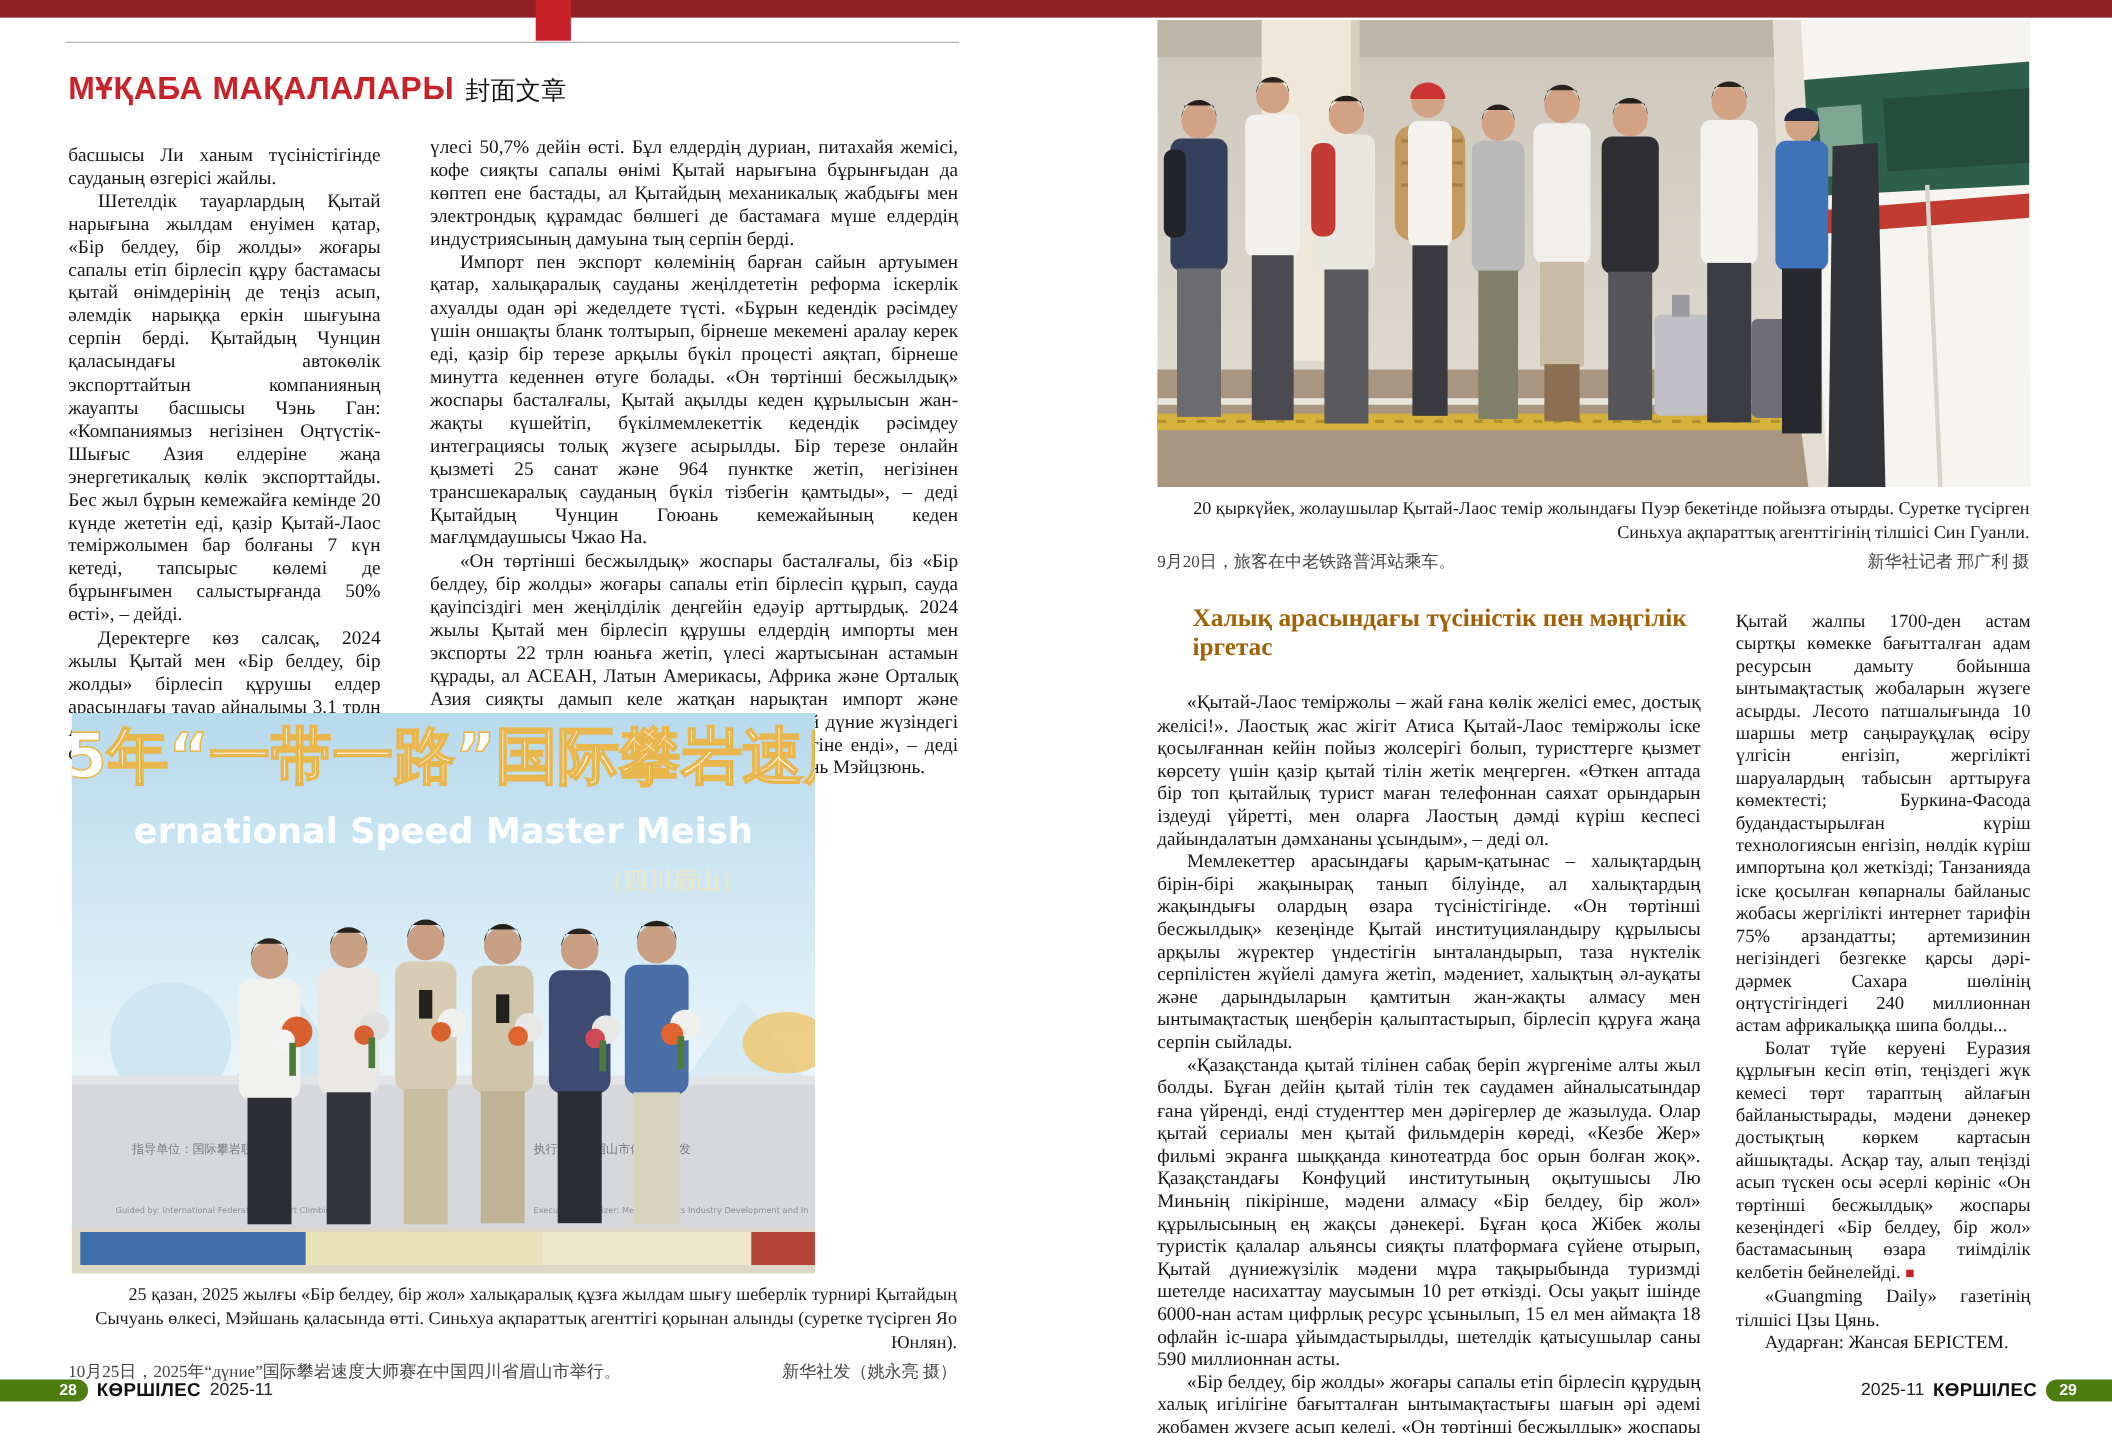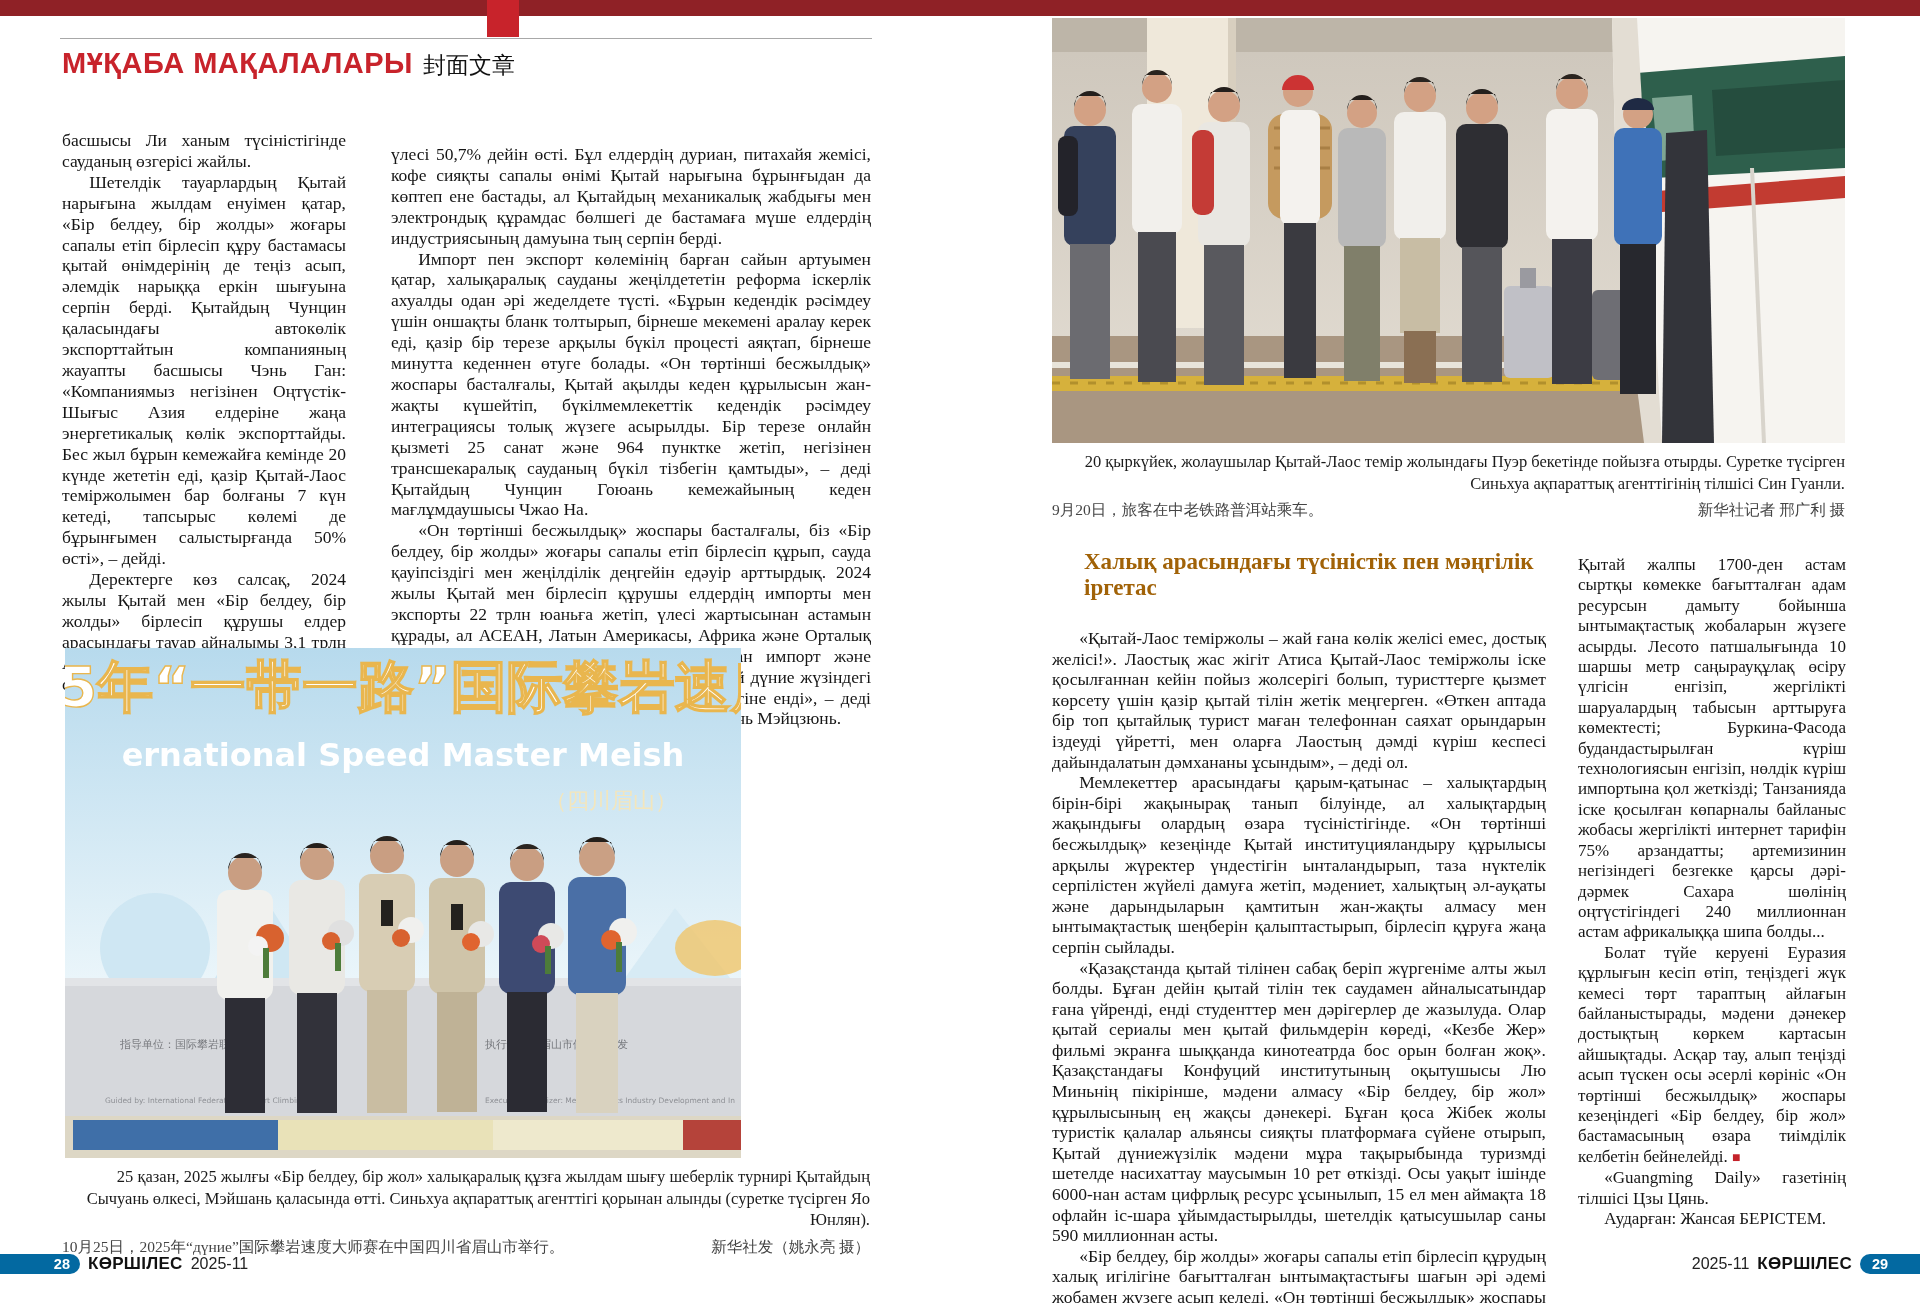--- a/index.html
+++ b/index.html
@@ -4,27 +4,27 @@
 <style>
   * { margin:0; padding:0; box-sizing:border-box; }
   html,body { width:1920px; height:1303px; }
   body { position:relative; background:#ffffff; overflow:hidden;
          font-family:"Liberation Serif", serif; color:#1b1b1b; }
 
   .topbar { position:absolute; left:0; top:0; width:1920px; height:16px; background:#8f2126; }
   .topbar-accent { position:absolute; left:487px; top:0; width:32px; height:37px; background:#c8232b; }
   .header-rule { position:absolute; left:60px; top:38px; width:812px; height:1px; background:#a8a8a8; }
 
-  .page-header { position:absolute; left:62px; top:47px; white-space:nowrap; }
+  .page-header { position:absolute; left:62px; top:65px; white-space:nowrap; }
   .section-kk { font-family:"Liberation Sans", sans-serif; font-weight:bold; font-size:29px; color:#c8232b; letter-spacing:0.5px; }
   .section-zh { font-family:"Liberation Sans", sans-serif; font-size:23px; color:#111; margin-left:10px; }
 
   .bodycol { position:absolute; text-align:justify; line-height:20.9px; font-size:17.5px; color:#151515; }
   .col-l1 { left:62px;  top:130px; width:284px; }
-  .col-l2 { left:391px; top:144px; width:480px; }
+  .col-l2 { left:391px; top:123px; width:480px; }
   .bodycol p { text-align:justify; }
   .indent { text-indent:1.55em; }
 
   .photo-frame { position:absolute; overflow:hidden; }
   .left-photo  { left:65px;  top:648px; width:676px; height:510px; }
   .right-photo { left:1052px; top:18px; width:793px; height:425px; }
 
   .caption-block { position:absolute; }
   .left-caption-block  { left:62px;  top:1166px; width:808px; }
   .right-caption-block { left:1052px; top:451px; width:793px; }
@@ -38,21 +38,21 @@
 
   .col-r-main { left:1052px; top:596px; width:494px; line-height:20.6px; font-size:17.5px;margin-top:32px; }
   .col-r-side { left:1578px; top:555px; width:268px; line-height:20.4px; font-size:17px; }
 
   .endmark { color:#c4222a; font-size:14px; }
 
   .footer { position:absolute; top:1254px; height:20px; display:flex; align-items:center;
             font-family:"Liberation Sans", sans-serif; }
   .footer-left  { left:0; }
   .footer-right { right:0; }
-  .page-badge { background:#0369a1; color:#fff; font-weight:bold; font-size:14.5px;
+  .page-badge { background:#4d7c0f; color:#fff; font-weight:bold; font-size:14.5px;
                 height:20px; display:flex; align-items:center; }
   .badge-left  { width:80px;  border-radius:0 10px 10px 0; justify-content:flex-end; padding-right:10px; }
   .badge-right { width:60px;  border-radius:10px 0 0 10px; justify-content:flex-start; padding-left:12px; }
   .footer-brand { font-weight:bold; font-size:17px; color:#111; margin:0 8px; letter-spacing:0.3px; }
   .footer-issue { font-size:16px; color:#222; }
 
   svg text { font-family:"DejaVu Sans", sans-serif; }
 </style>
 </head>
 <body>

